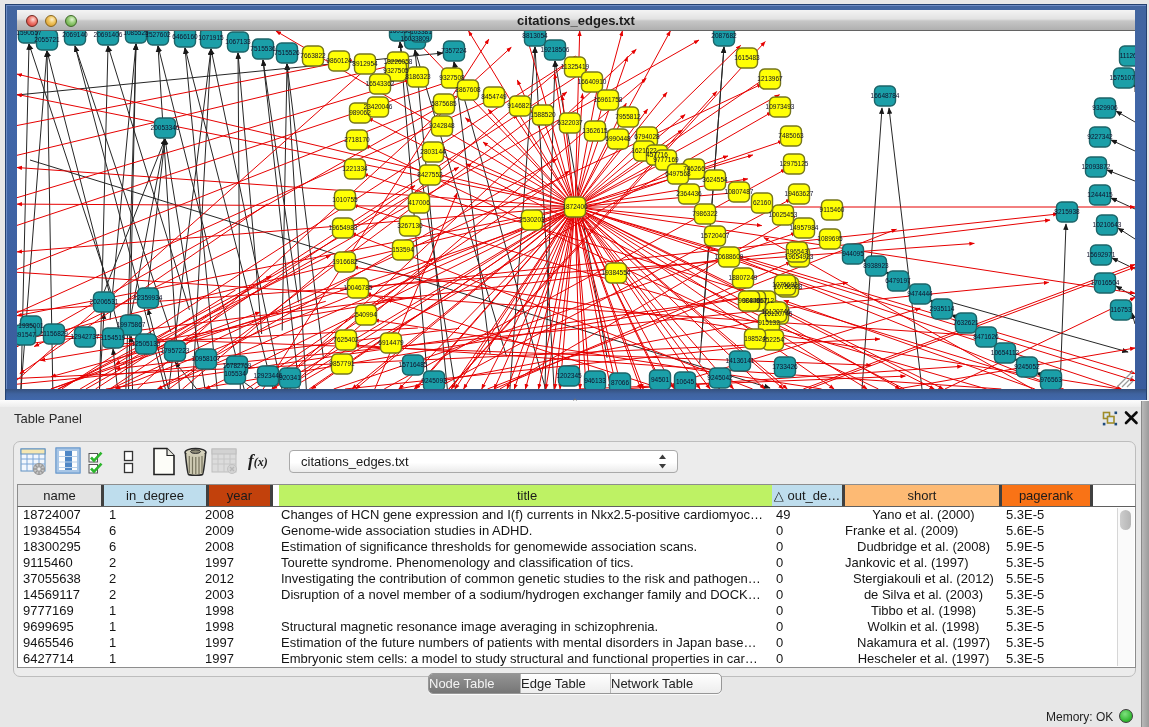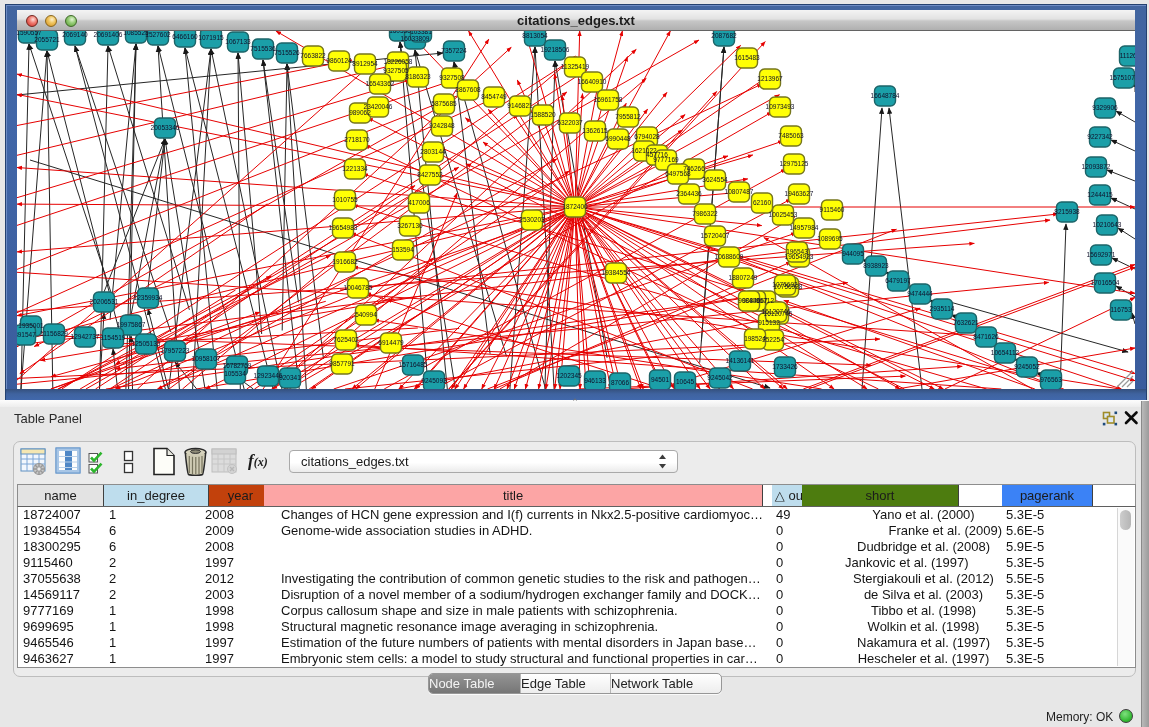--- a/index.html
+++ b/index.html
@@ -17,21 +17,21 @@
 #lower{left:0;top:400px;width:1149px;height:327px;background:#e7e7e7}#lightstrip{left:0;top:400px;width:1149px;height:7px;background:linear-gradient(180deg,#fdfdfd,#ededed)}#divarrow{left:568px;top:398px;width:14px;height:8px;color:#6f6f6f;font-size:9px;text-align:center;line-height:8px}
 #tp-label{left:14px;top:411px;font-size:13px;color:#2a2a2a}
 #rightstrip{left:1141px;top:401px;width:8px;height:326px;background:linear-gradient(90deg,#b9b9b9,#9b9b9b);border-left:1px solid #8a8a8a}
 #panel{left:13px;top:441px;width:1123px;height:236px;background:#ececec;border:1px solid #bdbdbd;border-radius:7px}
 
 .tbi{position:absolute}
 #combo{left:289px;top:450px;width:389px;height:23px;background:linear-gradient(180deg,#ffffff 55%,#ebebeb 100%);border:1px solid #a9a9a9;border-radius:4px;font-size:13px;color:#1a1a1a;line-height:21px;padding-left:11px}
 #combo .st{position:absolute;right:9px;top:0;width:11px;height:21px}
 
 #thead{left:17px;top:484px;width:1119px;height:23px;background:#fff;border:1px solid #8d8d8d;border-bottom:1px solid #5f5f5f;font-size:13px;color:#1b1b1b}
-.hc{position:absolute;top:0;height:21px;line-height:21px;text-align:center;border-right:1px solid #404040;background:#bedded}
+.hc{position:absolute;top:0;height:21px;line-height:21px;text-align:center;border-right:3px solid #404040;background:#bedded}
 #tbody{left:17px;top:507px;width:1119px;height:161px;background:#fff;border:1px solid #8d8d8d;border-top:none;font-size:13px;color:#141414}
 .row{position:absolute;left:0;width:1080px;height:16px;line-height:16px;white-space:nowrap}
 .c{position:absolute;top:0}
 #sbar{position:absolute;right:1px;top:1px;width:17px;height:158px;background:#fafafa;border-left:1px solid #d6d6d6}
 #thumb{position:absolute;left:2px;top:2px;width:11px;height:20px;background:linear-gradient(90deg,#cdcdcd,#b5b5b5);border-radius:6px}
 
 #tabs{left:428px;top:673px;width:294px;height:21px;border:1px solid #979797;border-radius:5px;background:linear-gradient(180deg,#ffffff,#ededed);font-size:13px;box-shadow:0 1px 0 rgba(255,255,255,.8)}
 #tabs .seg{position:absolute;top:0;height:19px;line-height:19px;color:#222}
 #seg1{left:0;width:91px;background:linear-gradient(180deg,#949494,#767676);color:#f4f4f4 !important;border-radius:4px 0 0 4px}
 #seg2{left:91px;width:90px;border-left:1px solid #b5b5b5}
@@ -657,56 +657,58 @@
   </svg>
 <div class="abs tbi" style="left:248px;top:451px;font-family:'Liberation Serif',serif;font-style:italic;font-weight:bold;font-size:17px;color:#1a1a1a">f<span style="font-size:12px">(x)</span></div>
 <div class="abs" id="combo">citations_edges.txt<svg class="st" width="11" height="21">
       <path d="M5.5 3.5L9 8H2z" fill="#3c3c3c"></path>
       <path d="M5.5 17.5L2 13h7z" fill="#3c3c3c"></path>
     </svg></div>
 <div class="abs" id="thead">
     <div class="hc" style="left:0px;width:86px;background:#e3e3e3">name</div>
     <div class="hc" style="left:86px;width:105px;background:#bedded">in_degree</div>
     <div class="hc" style="left:191px;width:64px;background:#c2410c">year</div>
-    <div class="hc" style="left:246px;width:499px;background:#fca5a5">title</div>
+    <div class="hc" style="left:261px;width:499px;background:#bef264">title</div>
     <div class="hc" style="left:754px;width:73px;background:#bedded">△ out_de…</div>
-    <div class="hc" style="left:784px;width:157px;background:#4d7c0f">short</div>
-    <div class="hc" style="left:984px;width:91px;background:#3b82f6">pagerank</div>
+    <div class="hc" style="left:827px;width:157px;background:#fdba74">short</div>
+    <div class="hc" style="left:984px;width:91px;background:#f97316">pagerank</div>
   </div>
 <div class="abs" id="tbody">
     <div class="row" style="top:0px">
       <span class="c" style="left:5px">18724007</span>
       <span class="c" style="left:91px">1</span>
       <span class="c" style="left:187px">2008</span>
       <span class="c" style="left:263px">Changes of HCN gene expression and I(f) currents in Nkx2.5‑positive cardiomyoc…</span>
       <span class="c" style="left:758px">49</span>
       <span class="c" style="left:827px;width:157px;text-align:center">Yano et al. (2000)</span>
       <span class="c" style="left:988px">5.3E‑5</span>
     </div>
     <div class="row" style="top:16px">
       <span class="c" style="left:5px">19384554</span>
       <span class="c" style="left:91px">6</span>
       <span class="c" style="left:187px">2009</span>
       <span class="c" style="left:263px">Genome‑wide association studies in ADHD.</span>
       <span class="c" style="left:758px">0</span>
-      <span class="c" style="left:827px;width:157px;text-align:right">Franke et al. (2009)</span>
+      <span class="c" style="left:827px;width:157px;text-align:left">Franke et al. (2009)</span>
       <span class="c" style="left:988px">5.6E‑5</span>
     </div>
     <div class="row" style="top:32px">
       <span class="c" style="left:5px">18300295</span>
       <span class="c" style="left:91px">6</span>
       <span class="c" style="left:187px">2008</span>
+      <span class="c" style="left:263px">Estimation of significance thresholds for genomewide association scans.</span>
       <span class="c" style="left:758px">0</span>
       <span class="c" style="left:827px;width:157px;text-align:center">Dudbridge et al. (2008)</span>
       <span class="c" style="left:988px">5.9E‑5</span>
     </div>
     <div class="row" style="top:48px">
       <span class="c" style="left:5px">9115460</span>
       <span class="c" style="left:91px">2</span>
       <span class="c" style="left:187px">1997</span>
+      <span class="c" style="left:263px">Tourette syndrome. Phenomenology and classification of tics.</span>
       <span class="c" style="left:758px">0</span>
       <span class="c" style="left:827px;width:157px;">Jankovic et al. (1997)</span>
       <span class="c" style="left:988px">5.3E‑5</span>
     </div>
     <div class="row" style="top:64px">
       <span class="c" style="left:5px">37055638</span>
       <span class="c" style="left:91px">2</span>
       <span class="c" style="left:187px">2012</span>
       <span class="c" style="left:263px">Investigating the contribution of common genetic studies to the risk and pathogen…</span>
       <span class="c" style="left:758px">0</span>
@@ -719,21 +721,20 @@
       <span class="c" style="left:187px">2003</span>
       <span class="c" style="left:263px">Disruption of a novel member of a sodium/hydrogen exchanger family and DOCK…</span>
       <span class="c" style="left:758px">0</span>
       <span class="c" style="left:827px;width:157px;text-align:center">de Silva et al. (2003)</span>
       <span class="c" style="left:988px">5.3E‑5</span>
     </div>
     <div class="row" style="top:96px">
       <span class="c" style="left:5px">9777169</span>
       <span class="c" style="left:91px">1</span>
       <span class="c" style="left:187px">1998</span>
-      <span class="c" style="left:263px">Corpus callosum shape and size in male patients with schizophrenia.</span>
       <span class="c" style="left:758px">0</span>
       <span class="c" style="left:827px;width:157px;text-align:center">Tibbo et al. (1998)</span>
       <span class="c" style="left:988px">5.3E‑5</span>
     </div>
     <div class="row" style="top:112px">
       <span class="c" style="left:5px">9699695</span>
       <span class="c" style="left:91px">1</span>
       <span class="c" style="left:187px">1998</span>
       <span class="c" style="left:263px">Structural magnetic resonance image averaging in schizophrenia.</span>
       <span class="c" style="left:758px">0</span>
@@ -743,21 +744,21 @@
     <div class="row" style="top:128px">
       <span class="c" style="left:5px">9465546</span>
       <span class="c" style="left:91px">1</span>
       <span class="c" style="left:187px">1997</span>
       <span class="c" style="left:263px">Estimation of the future numbers of patients with mental disorders in Japan base…</span>
       <span class="c" style="left:758px">0</span>
       <span class="c" style="left:827px;width:157px;text-align:center">Nakamura et al. (1997)</span>
       <span class="c" style="left:988px">5.3E‑5</span>
     </div>
     <div class="row" style="top:144px">
-      <span class="c" style="left:5px">9463627</span>
+      <span class="c" style="left:5px">6427714</span>
       <span class="c" style="left:91px">1</span>
       <span class="c" style="left:187px">1997</span>
       <span class="c" style="left:263px">Embryonic stem cells: a model to study structural and functional properties in car…</span>
       <span class="c" style="left:758px">0</span>
       <span class="c" style="left:827px;width:157px;text-align:center">Hescheler et al. (1997)</span>
       <span class="c" style="left:988px">5.3E‑5</span>
     </div>
     <div id="sbar">
       <div id="thumb"></div>
     </div>

